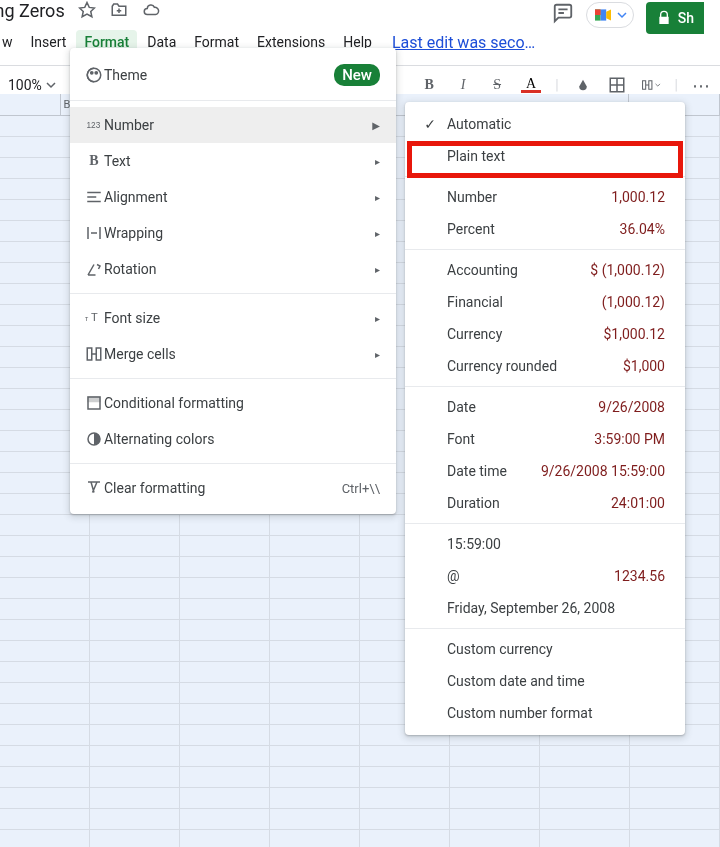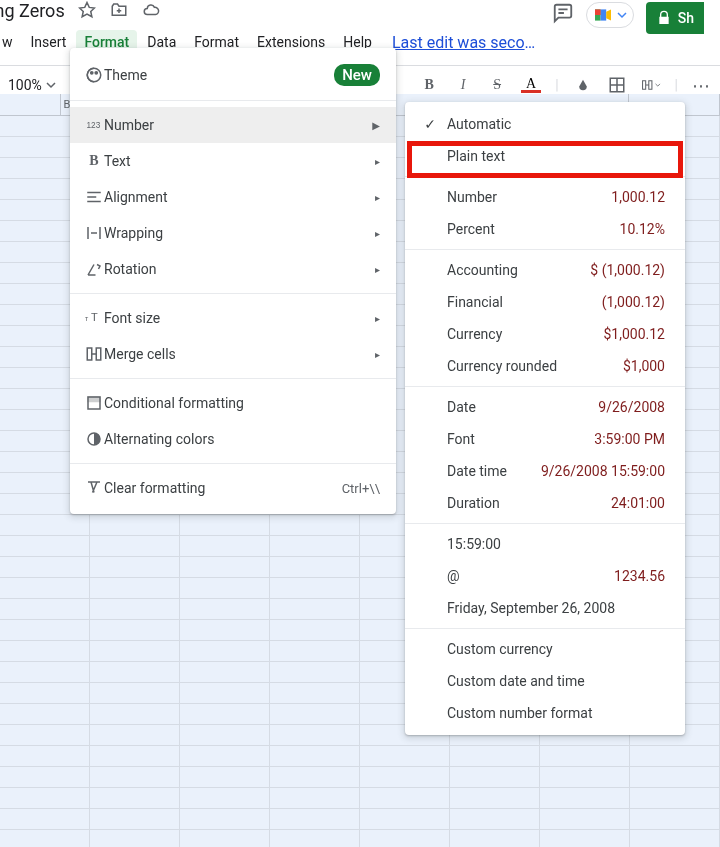--- a/index.html
+++ b/index.html
@@ -745,21 +745,21 @@
   </div>
   <hr>
   <div class="nitem">
       <span class="check"></span>
       <span class="label">Number</span>
       <span class="example">1,000.12</span>
     </div>
   <div class="nitem">
       <span class="check"></span>
       <span class="label">Percent</span>
-      <span class="example">10.12%</span>
+      <span class="example">36.04%</span>
     </div>
   <hr>
   <div class="nitem">
       <span class="check"></span>
       <span class="label">Accounting</span>
       <span class="example">$ (1,000.12)</span>
     </div>
   <div class="nitem">
       <span class="check"></span>
       <span class="label">Financial</span>

